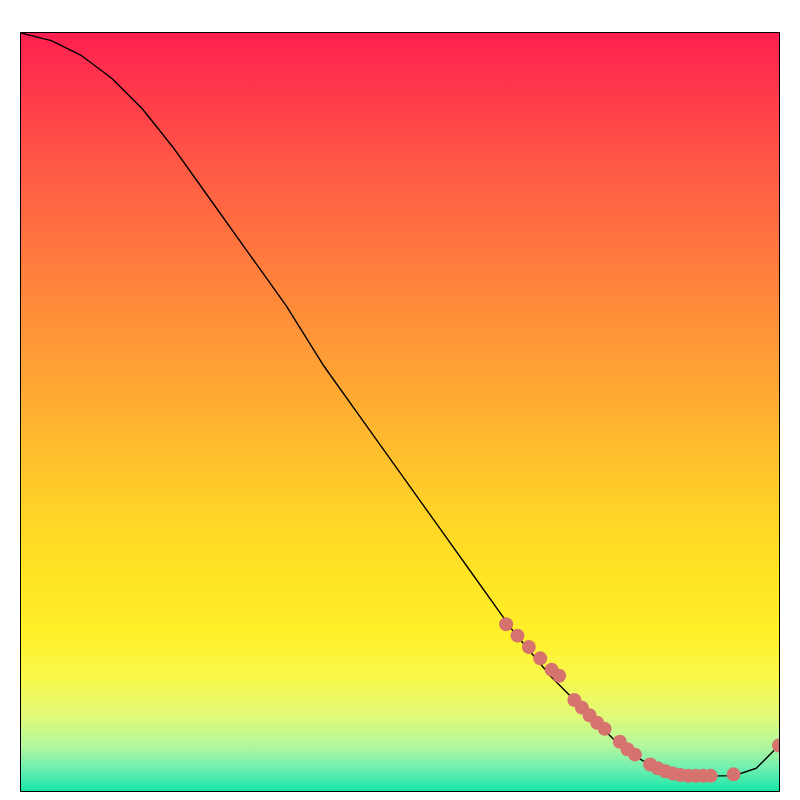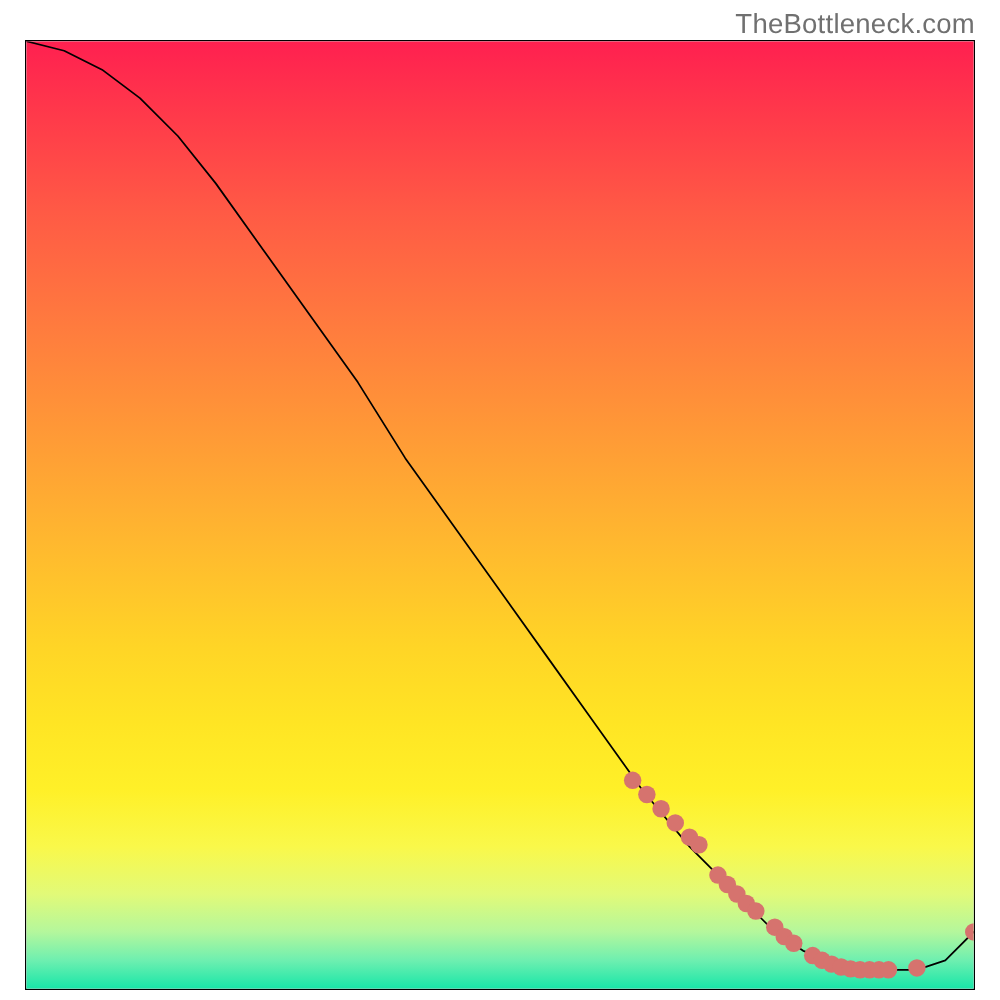--- a/index.html
+++ b/index.html
@@ -71,21 +71,20 @@
   .marker {
     fill: #d6736e;
     stroke: #d6736e;
     stroke-width: 0;
   }
 </style>
 </head>
 <body>
 
 <div class="chart-container">
-  <div class="watermark">TheBottleneck.com</div>
   <div class="plot-area">
     <div class="gradient-bg"></div>
     <svg class="curve" viewBox="0 0 760 760" preserveAspectRatio="none">
       <path id="curve-path" class="line-path" d="M0.00 0.00 L30.40 7.60 L60.80 22.80 L91.20 45.60 L121.60 76.00 L152.00 114.00 L190.00 167.20 L228.00 220.40 L266.00 273.60 L304.00 334.40 L342.00 387.60 L380.00 440.80 L418.00 494.00 L456.00 547.20 L494.00 600.40 L532.00 646.00 L554.80 668.80 L577.60 691.60 L600.40 714.40 L623.20 729.60 L646.00 737.20 L668.80 744.80 L691.60 744.80 L714.40 744.80 L737.20 737.20 L760.00 714.40"></path>
       <g id="markers-group">
           <circle cx="486.40" cy="592.80" r="7" class="marker"></circle>
           <circle cx="497.80" cy="604.20" r="7" class="marker"></circle>
           <circle cx="509.20" cy="615.60" r="7" class="marker"></circle>
           <circle cx="520.60" cy="627.00" r="7" class="marker"></circle>
           <circle cx="532.00" cy="638.40" r="7" class="marker"></circle>

